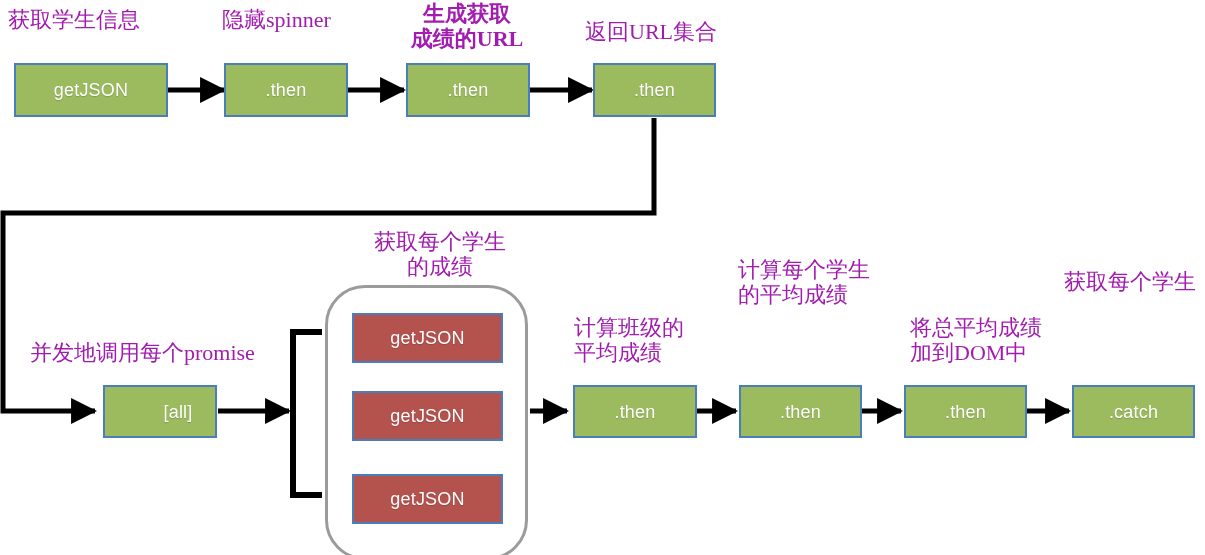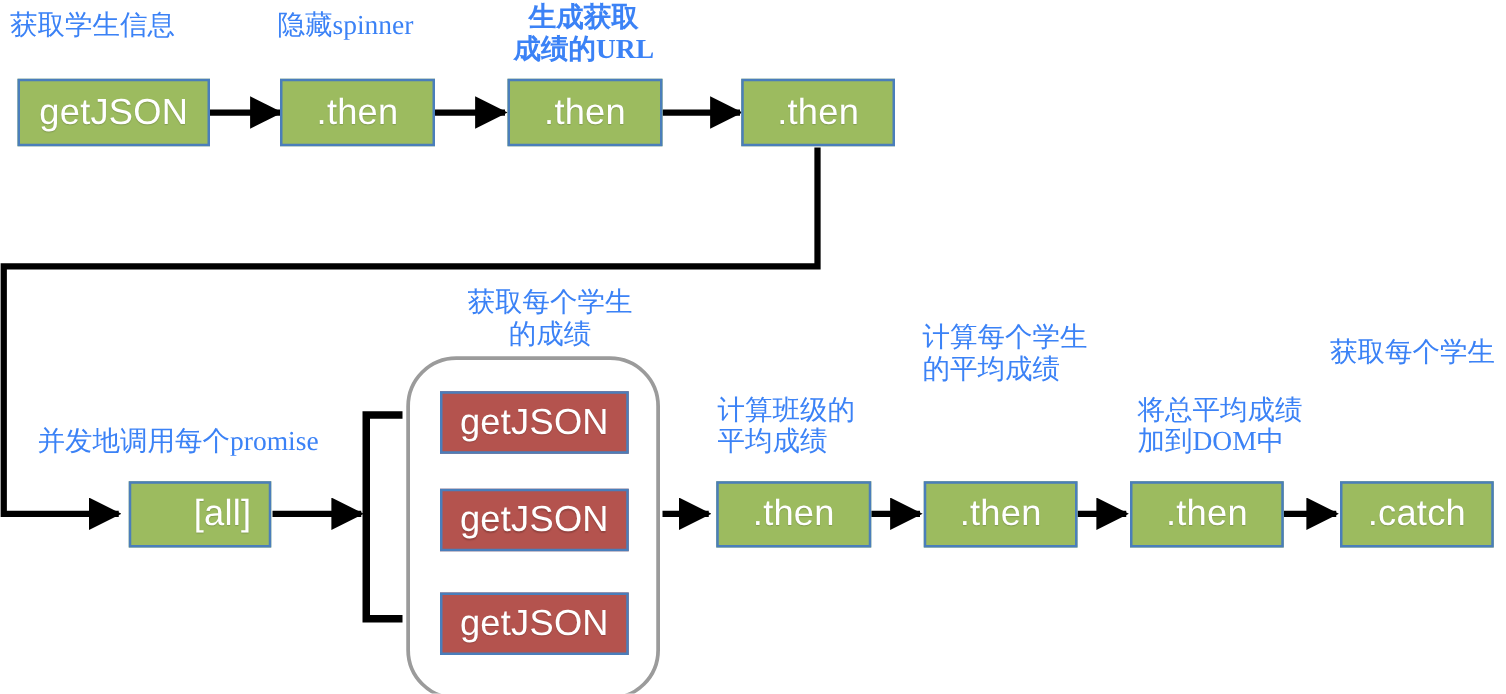--- a/index.html
+++ b/index.html
@@ -30,36 +30,36 @@
   
   .node {
     position: absolute;
     box-sizing: border-box;
     border: 2px solid #4a7ebb;
     display: flex;
     align-items: center;
     justify-content: center;
     color: #ffffff;
     font-family: "Liberation Sans", "DejaVu Sans", sans-serif;
-    font-size: 29px;
+    font-size: 18px;
     line-height: 1;
     letter-spacing: 0.2px;
     text-shadow: 0 1px 1px rgba(0,0,0,0.18);
     z-index: 3;
   }
   .node.green {
     background: #9cbb5f;
   }
   .node.red {
     background: #b4534e;
   }
   
   .caption {
     position: absolute;
-    color: #3b82f6;
+    color: #a21caf;
     font-family: "Liberation Serif", "DejaVu Serif", serif;
     font-size: 22px;
     line-height: 1.13;
     white-space: pre;
     z-index: 4;
   }
   .caption.center {
     text-align: center;
   }
   
@@ -98,20 +98,21 @@
 
     <line x1="697" y1="411" x2="736" y2="411" stroke="#000000" stroke-width="5" marker-end="url(#arrow)"></line>
     <line x1="862" y1="411" x2="901" y2="411" stroke="#000000" stroke-width="5" marker-end="url(#arrow)"></line>
     <line x1="1027" y1="411" x2="1069" y2="411" stroke="#000000" stroke-width="5" marker-end="url(#arrow)"></line>
   </svg>
 
   <div class="caption" style="left:8px; top:8px;">获取学生信息</div>
   <div class="caption" style="left:222px; top:8px;">隐藏spinner</div>
   <div class="caption center" style="left:400px; top:2px; width:134px;font-weight:bold;">生成获取
 成绩的URL</div>
+  <div class="caption" style="left:585px; top:20px;">返回URL集合</div>
 
   <div class="node green" style="left:14px; top:63px; width:154px; height:54px;">getJSON</div>
   <div class="node green" style="left:224px; top:63px; width:124px; height:54px;">.then</div>
   <div class="node green" style="left:406px; top:63px; width:124px; height:54px;">.then</div>
   <div class="node green" style="left:593px; top:63px; width:123px; height:54px;">.then</div>
 
   <div class="caption" style="left:30px; top:341px;">并发地调用每个promise</div>
   <div class="node green" style="left:103px; top:385px; width:114px; height:53px;padding-left:36px;">[all]</div>
 
   <div class="caption center" style="left:355px; top:230px; width:170px;">获取每个学生

